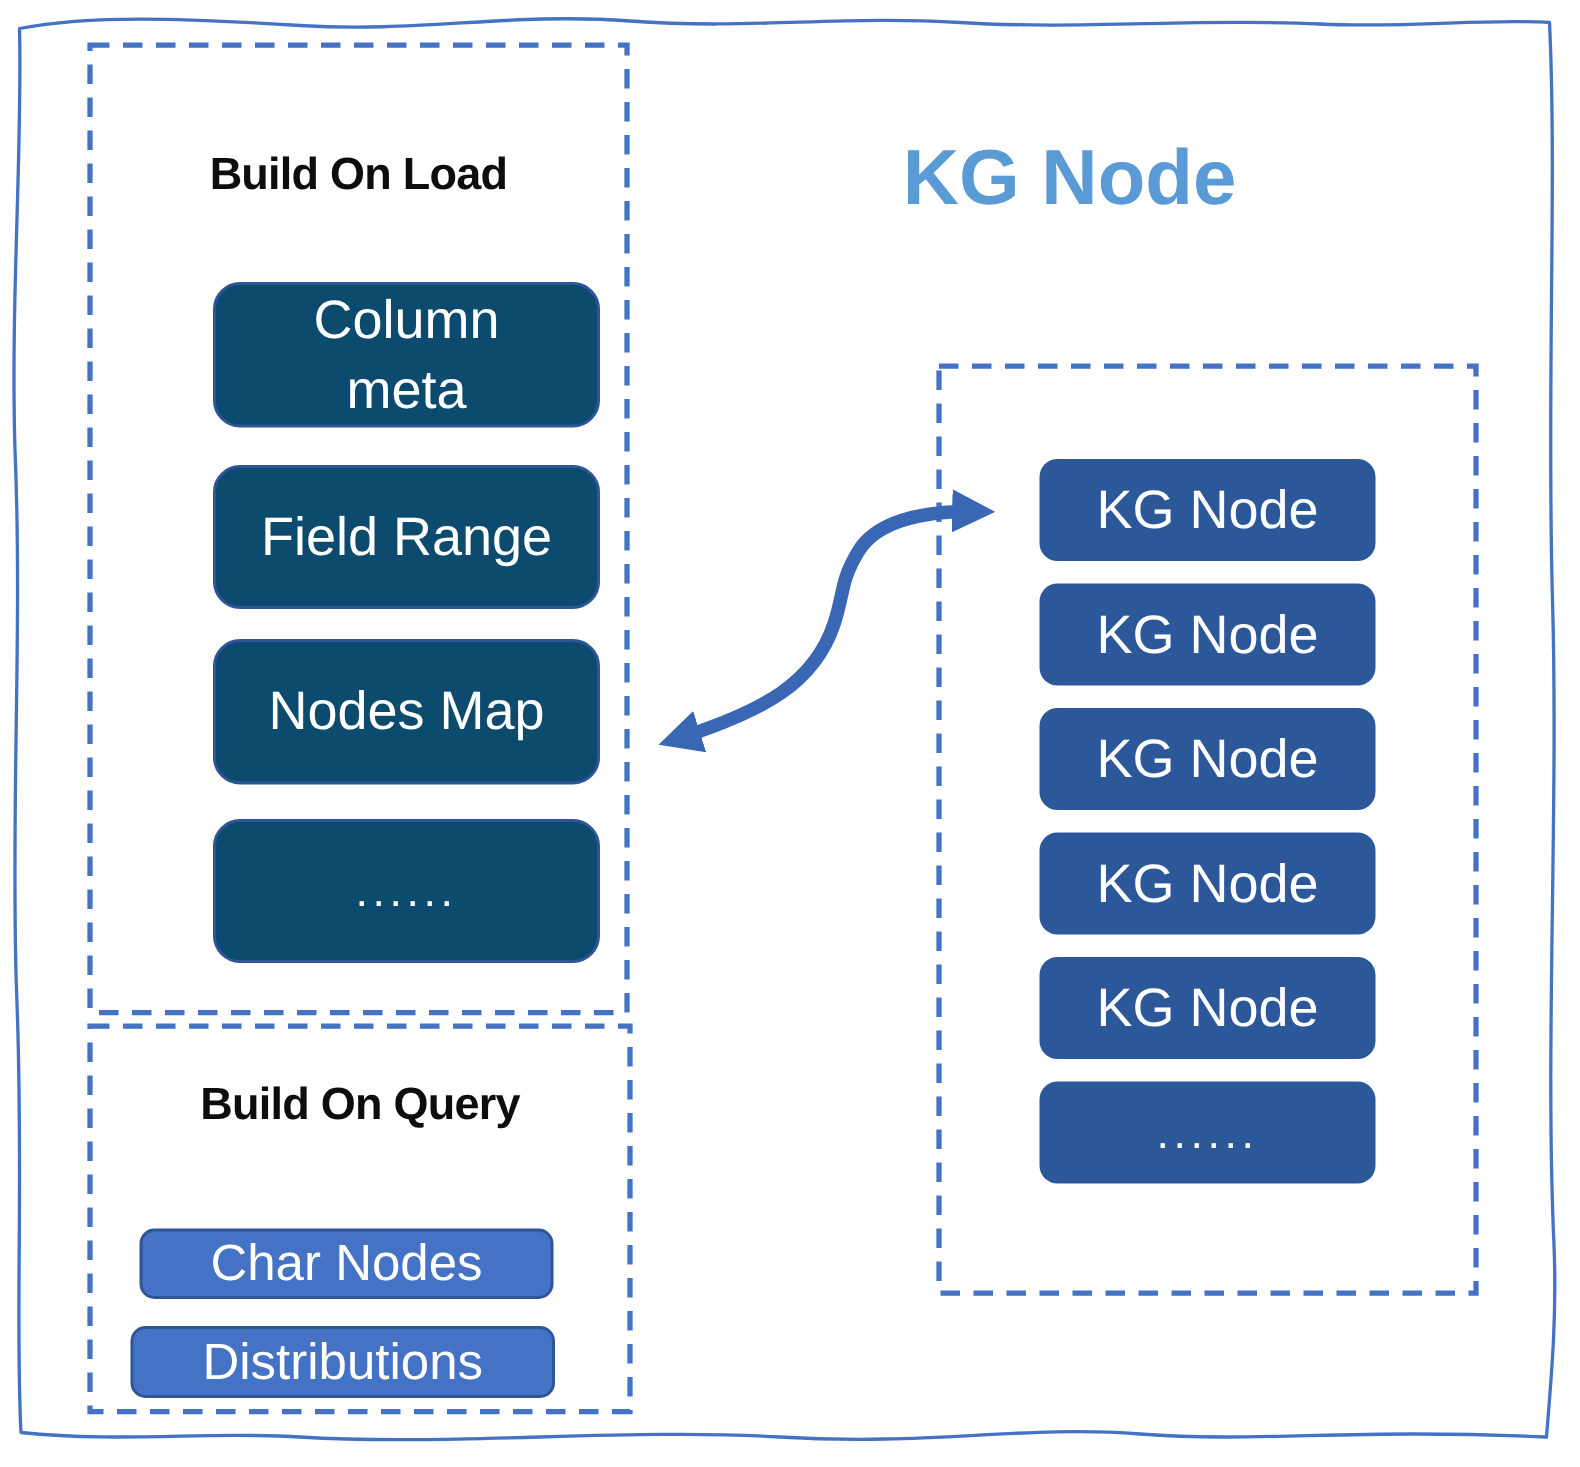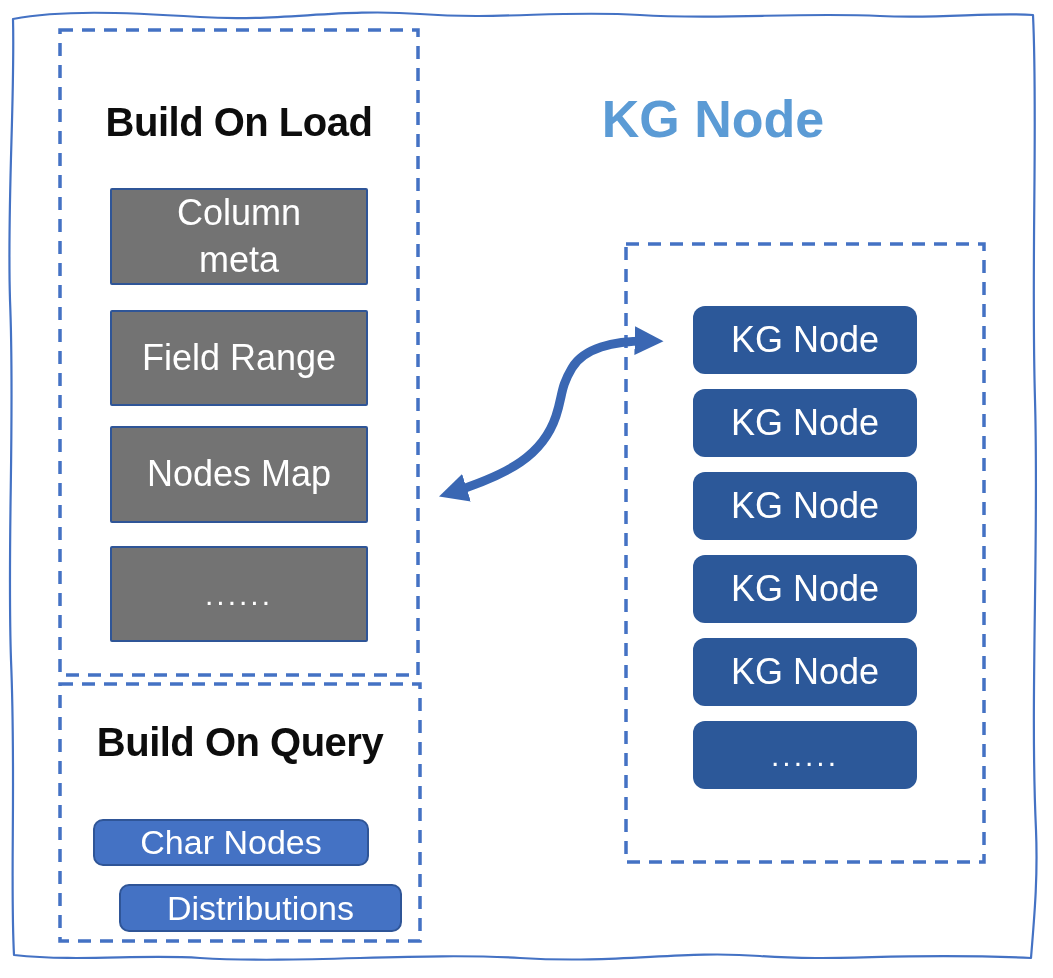--- a/index.html
+++ b/index.html
@@ -18,21 +18,21 @@
   #svg-layer {
     position: absolute;
     left: 0; top: 0;
     width: 1053px; height: 978px;
     z-index: 1;
   }
   .abs { position: absolute; z-index: 2; }
 
   .section-title {
     color: #0d0d0d;
-    font-size: 40px;
+    font-size: 30px;
     font-weight: bold;
     letter-spacing: -0.5px;
     text-align: center;
     line-height: 1.1;
   }
   .kg-title {
     color: #5b9bd5;
     font-size: 52px;
     font-weight: bold;
     text-align: center;
@@ -43,23 +43,24 @@
     display: flex;
     align-items: center;
     justify-content: center;
     color: #ffffff;
     font-size: 36px;
     line-height: 1.3;
     text-align: center;
     box-sizing: border-box;
   }
   .pill-light {
-    background: #737373;
+    background: #0c4a6e;
     border: 2.5px solid #2f5597;
-    border-radius: 2px;
+    border-radius: 18px;
+    margin-left: 32px;
   }
   .pill-light-slim {
     background: #4472c4;
     border: 2.5px solid #2f5597;
     border-radius: 10px;
     font-size: 34px;
   }
   .pill-dark {
     background: #2c5899;
     border: none;
@@ -112,21 +113,21 @@
   <div class="abs pill pill-light" style="left:110px; top:310px; width:258px; height:96px;">Field Range</div>
 
   <div class="abs pill pill-light" style="left:110px; top:426px; width:258px; height:97px;">Nodes Map</div>
 
   <div class="abs pill pill-light dots" style="left:110px; top:546px; width:258px; height:96px;">......</div>
 
   <div class="abs section-title" style="left:60px; top:720px; width:360px;">Build On Query</div>
 
   <div class="abs pill pill-light-slim" style="left:93px; top:819px; width:276px; height:47px;">Char Nodes</div>
 
-  <div class="abs pill pill-light-slim" style="left:87px; top:884px; width:283px; height:48px;margin-left:32px;">Distributions</div>
+  <div class="abs pill pill-light-slim" style="left:87px; top:884px; width:283px; height:48px;">Distributions</div>
 
   <div class="abs kg-title" style="left:563px; top:92px; width:300px;">KG Node</div>
 
   <div class="abs pill pill-dark" style="left:693px; top:306px; width:224px; height:68px;">KG Node</div>
 
   <div class="abs pill pill-dark" style="left:693px; top:389px; width:224px; height:68px;">KG Node</div>
 
   <div class="abs pill pill-dark" style="left:693px; top:472px; width:224px; height:68px;">KG Node</div>
 
   <div class="abs pill pill-dark" style="left:693px; top:555px; width:224px; height:68px;">KG Node</div>

